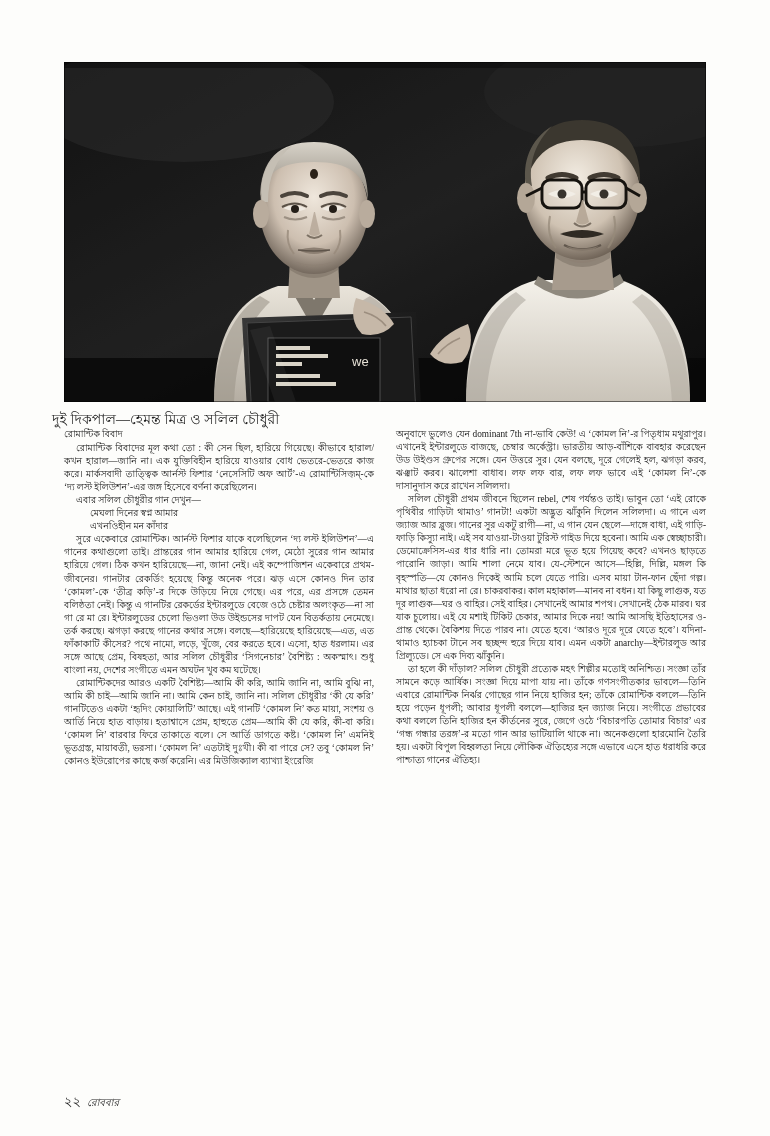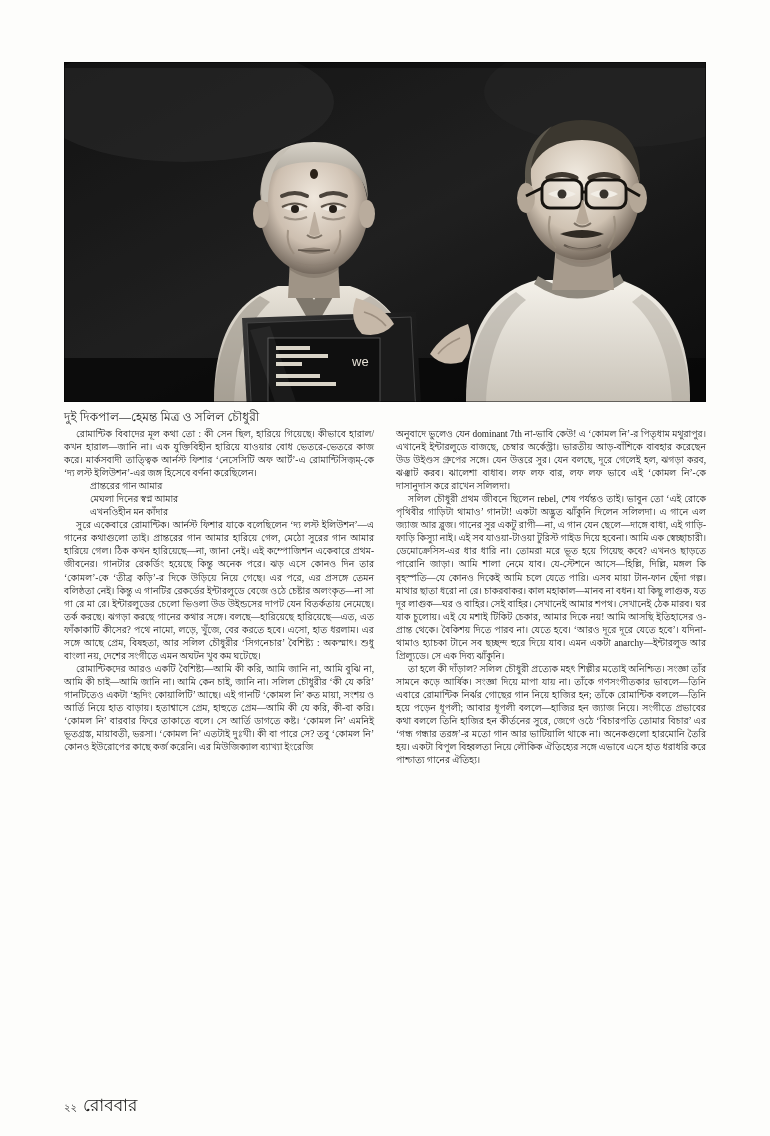--- a/index.html
+++ b/index.html
@@ -28,24 +28,24 @@
     left: 64px;
     top: 62px;
     width: 642px;
     height: 340px;
     background: #0e0e0e;
     overflow: hidden;
   }
   .photo-wrap svg { display:block; }
   .photo-caption {
     position: absolute;
-    left: 64px;
+    left: 52px;
     top: 408px;
     width: 642px;
-    font-size: 12px;
+    font-size: 14px;
     letter-spacing: .1px;
     color: #1a1a1a;
   }
   
   .columns {
     position: absolute;
     left: 64px;
     top: 428px;
     width: 642px;
     height: 646px;
@@ -79,22 +79,22 @@
   .footer {
     position: absolute;
     left: 64px;
     top: 1092px;
     width: 642px;
     font-size: 10px;
     display: flex;
     align-items: baseline;
     gap: 6px;
   }
-  .footer .pageno { font-size: 10px; }
-  .footer .mag { font-size: 17px; }
+  .footer .pageno { font-size: 13px; }
+  .footer .mag { font-size: 10px; font-style: italic; }
 </style>
 </head>
 <body>
 
 <div id="page">
 
   <div class="photo-wrap">
     <svg width="642" height="340" viewBox="0 0 642 340">
       <defs>
         <linearGradient id="bgGrad" x1="0" y1="0" x2="1" y2="1">
@@ -267,23 +267,24 @@
       <rect x="0" y="0" width="642" height="340" fill="none" stroke="#000" stroke-width="2" opacity="0.5"></rect>
       <rect x="0" y="0" width="642" height="6" fill="#000" opacity="0.35"></rect>
     </svg>
   </div>
 
   <div class="photo-caption">দুই দিকপাল—হেমন্ত মিত্র ও সলিল চৌধুরী</div>
 
   <div class="columns">
 
     <div class="col">
+      <p class="head">রোমান্টিক বিবাদ</p>
       <p>রোমান্টিক বিবাদের মূল কথা তো : কী সেন ছিল, হারিয়ে গিয়েছে। কীভাবে হারাল/কখন হারাল—জানি না। এক যুক্তিবিহীন হারিয়ে যাওয়ার বোধ ভেতরে-ভেতরে কাজ করে। মার্কসবাদী তাত্ত্বিক আর্নস্ট ফিশার ‘নেসেসিটি অফ আর্ট’-এ রোমান্টিসিজ়ম্‌-কে ‘দ্য লস্ট ইলিউশন’-এর জঙ্গ হিসেবে বর্ণনা করেছিলেন।</p>
+      <p>এবার সলিল চৌধুরীর গান দেখুন—</p>
       <div class="verse">
-        <div>প্রান্তরের গান আমার</div>
         <div>মেঘলা দিনের স্বপ্ন আমার</div>
         <div>এখনওিহীন মন কাঁদার</div>
       </div>
       <p>সুরে একেবারে রোমান্টিক। আর্নস্ট ফিশার যাকে বলেছিলেন ‘দ্য লস্ট ইলিউশন’—এ গানের কথাগুলো তাই। প্রান্তরের গান আমার হারিয়ে গেল, মেঠো সুরের গান আমার হারিয়ে গেল। ঠিক কখন হারিয়েছে—না, জানা নেই। এই কম্পোজিশন একেবারে প্রথম-জীবনের। গানটার রেকর্ডিং হয়েছে কিন্তু অনেক পরে। ঝড় এসে কোনও দিন তার ‘কোমল’-কে ‘তীব্র কড়ি’-র দিকে উড়িয়ে নিয়ে গেছে। এর পরে, এর প্রসঙ্গে তেমন বলিষ্ঠতা নেই। কিন্তু এ গানটির রেকর্ডের ইন্টারলুডে বেজে ওঠে চেষ্টার অলংকৃত—না সা গা রে মা রে। ইন্টারলুডের চেলো ভিওলা উড উইন্ডসের দাপট যেন বিতর্কতায় নেমেছে। তর্ক করছে। ঝগড়া করছে গানের কথার সঙ্গে। বলছে—হারিয়েছে হারিয়েছে—এত, এত ফাঁকাকাটি কীসের? পথে নামো, লড়ে, খুঁজে, বের করতে হবে। এসো, হাত ধরলাম। এর সঙ্গে আছে প্রেম, বিষহতা, আর সলিল চৌধুরীর ‘সিগনেচার’ বৈশিষ্ট্য : অকস্মাৎ। শুধু বাংলা নয়, দেশের সংগীতে এমন অঘটন খুব কম ঘটেছে।</p>
       <p>রোমান্টিকদের আরও একটি বৈশিষ্ট্য—আমি কী করি, আমি জানি না, আমি বুঝি না, আমি কী চাই—আমি জানি না। আমি কেন চাই, জানি না। সলিল চৌধুরীর ‘কী যে করি’ গানটিতেও একটা ‘হৃদিং কোয়ালিটি’ আছে। এই গানটি ‘কোমল নি’ কত মায়া, সংশয় ও আর্তি নিয়ে হাত বাড়ায়। হতাশ্বাসে প্রেম, হাহুতে প্রেম—আমি কী যে করি, কী-বা করি। ‘কোমল নি’ বারবার ফিরে তাকাতে বলে। সে আর্তি ডাগতে কষ্ট। ‘কোমল নি’ এমনিই ভূতগ্রস্ত, মায়াবতী, ভরসা। ‘কোমল নি’ এতটাই দুঃখী। কী বা পারে সে? তবু ‘কোমল নি’ কোনও ইউরোপের কাছে কর্জ করেনি। এর মিউজিক্যাল ব্যাখ্যা ইংরেজি</p>
     </div>
 
     <div class="col">
       <p class="noindent">অনুবাদে ভুলেও যেন dominant 7th না-ভাবি কেউ! এ ‘কোমল নি’-র পিতৃধাম মথুরাপুর। এখানেই ইন্টারলুডে বাজছে, চেম্বার অর্কেস্ট্রা। ভারতীয় আড়-বাঁশিকে বাবহার করেছেন উড উইণ্ডস গ্রুপের সঙ্গে। যেন উত্তরে সুর। যেন বলছে, দূরে গেলেই হল, ঝগড়া করব, ঝঞ্ঝাট করব। ঝালেশা বাধাব। লফ লফ বার, লফ লফ ভাবে এই ‘কোমল নি’-কে দাসানুদাস করে রাখেন সলিলদা।</p>
       <p>সলিল চৌধুরী প্রথম জীবনে ছিলেন rebel, শেষ পর্যন্তও তাই। ভাবুন তো ‘এই রোকে পৃথিবীর গাড়িটা থামাও’ গানটা! একটা অদ্ভুত ঝাঁকুনি দিলেন সলিলদা। এ গানে এল জ্যাজ আর ব্লুজ। গানের সুর একটু রাগী—না, এ গান যেন ছেলে—দাঙ্গে বাধা, এই গাড়ি-ফাড়ি কিস্যুা নাই। এই সব যাওয়া-টাওয়া টুরিস্ট গাইড দিয়ে হবেনা। আমি এক স্বেচ্ছাচারী। ডেমোক্রেসিস-এর ধার ধারি না। তোমরা মরে ভূত হয়ে গিয়েছ কবে? এখনও ছাড়তে পারোনি জাড়া। আমি শালা নেমে যাব। যে-স্টেশনে আসে—হিল্লি, দিল্লি, মঙ্গল কি বৃহস্পতি—যে কোনও দিকেই আমি চলে যেতে পারি। এসব মায়া টান-ফান ছেঁদা গল্প। মাথার ছাতা ধরো না রে। চাকরবাকর। কাল মহাকাল—মানব না বধন। যা কিছু লাগুক, যত দূর লাগুক—ঘর ও বাহির। সেই বাহির। সেখানেই আমার শপথ। সেখানেই ঠেক মারব। ঘর যাক চুলোয়। এই যে মশাই টিকিট চেকার, আমার দিকে নয়! আমি আসছি ইতিহাসের ও-প্রান্ত থেকে। বৈকিশয় দিতে পারব না। যেতে হবে। ‘আরও দূরে দূরে যেতে হবে’। যদিনা-থামাও হ্যাচকা টানে সব ছচ্ছন্দ হুরে দিয়ে যাব। এমন একটা anarchy—ইন্টারলুড আর প্রিল্যুডে। সে এক দিব্য ঝাঁকুনি।</p>

